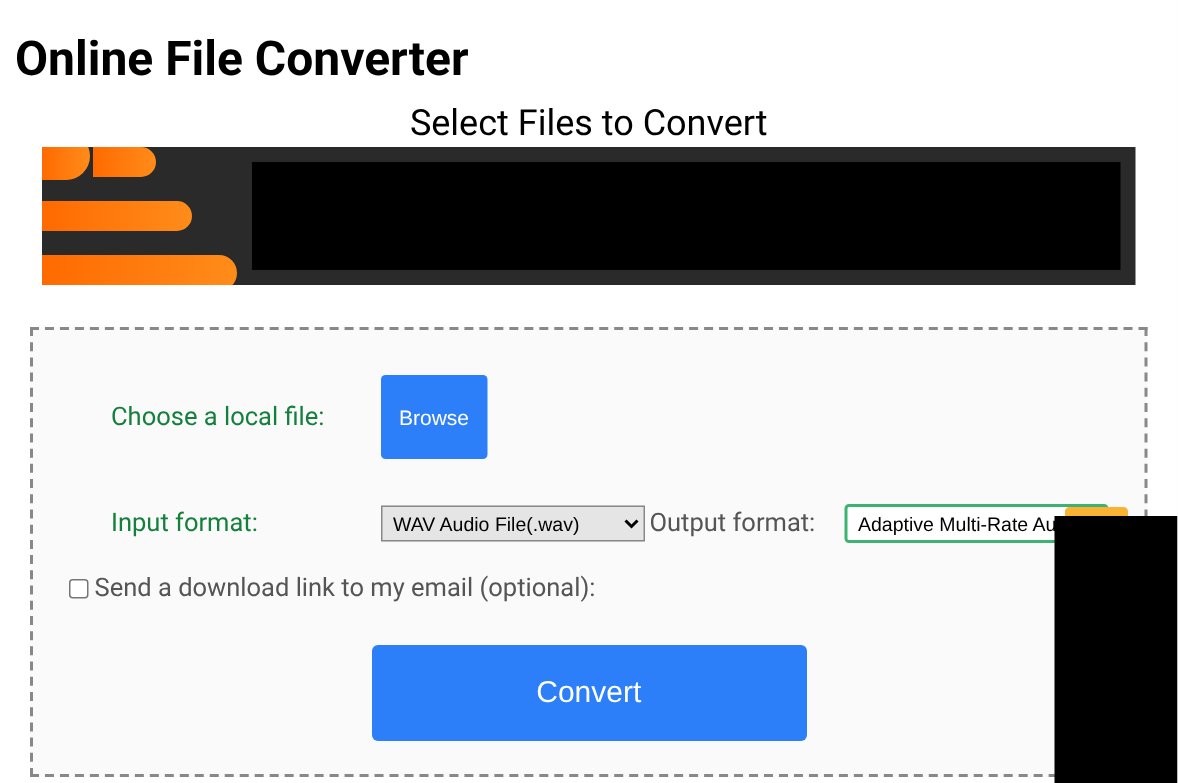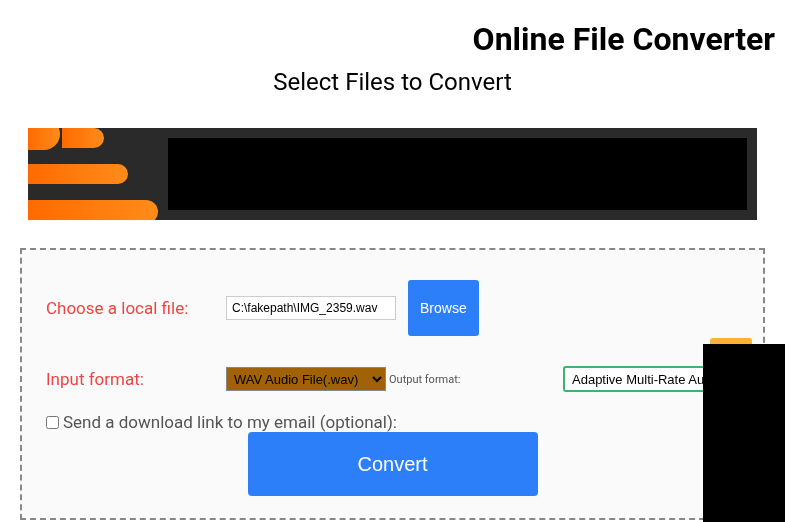--- a/index.html
+++ b/index.html
@@ -13,33 +13,33 @@
       width: 785px;
       height: 522px;
       position: relative;
       overflow: hidden;
     }
     .container {
       width: 100%;
       padding: 0 10px;
     }
     .page-title {
-      text-align: right;
+      text-align: left;
       font-size: 32px;
       font-weight: 700;
       color: #000;
       margin-top: 20px;
     }
     .page-subtitle {
       text-align: center;
       font-size: 24px;
       font-weight: 400;
       color: #000;
       margin-top: 10px;
-      margin-bottom: 32px;
+      margin-bottom: 2px;
     }
     .banner {
       margin: 0 18px 28px 18px;
       height: 92px;
       background: #2a2a2a;
       position: relative;
       overflow: hidden;
     }
     .banner-shapes {
       position: absolute;
@@ -98,24 +98,25 @@
     .form-row {
       display: flex;
       align-items: center;
       margin-bottom: 30px;
     }
     .form-row.last {
       margin-bottom: 20px;
       justify-content: flex-end;
     }
     .label {
-      color: #ef4444;
+      color: #15803d;
       font-size: 17px;
       width: 180px;
       flex-shrink: 0;
+      margin-left: 28px;
     }
     .file-input-display {
       font-family: Arial, sans-serif;
       font-size: 12px;
       padding: 3px 5px;
       border: 1px solid #ccc;
       background: #fff;
       width: 170px;
       height: 24px;
       margin-right: 12px;
@@ -127,43 +128,44 @@
       padding: 20px 12px;
       font-size: 14px;
       border-radius: 3px;
       cursor: pointer;
     }
     .select-input {
       font-family: Arial, sans-serif;
       font-size: 13px;
       padding: 2px 3px;
       border: 1px solid #888;
-      background: #a16207;
+      background: #e5e5e5;
       height: 24px;
-      width: 160px;
+      width: 176px;
     }
     .select-output {
       font-family: Arial, sans-serif;
       font-size: 13px;
       padding: 2px 3px;
       border: 2px solid #3cb371;
       background: #fff;
       height: 26px;
       width: 176px;
       border-radius: 3px;
     }
     .output-label {
       color: #555;
-      font-size: 11px;
+      font-size: 17px;
       margin-left: 3px;
       margin-right: auto;
     }
     .checkbox-row {
       display: flex;
       align-items: center;
+      margin-bottom: 28px;
     }
     .checkbox-row input[type="checkbox"] {
       margin-right: 4px;
       width: 13px;
       height: 13px;
     }
     .checkbox-label {
       color: #555;
       font-size: 17px;
     }
@@ -210,21 +212,20 @@
       <div class="shape shape2"></div>
       <div class="shape shape3"></div>
       <div class="shape shape4"></div>
     </div>
     <div class="banner-inner"></div>
   </div>
 
   <div class="form-box">
     <div class="form-row">
       <span class="label">Choose a local file:</span>
-      <input type="text" class="file-input-display" readonly="" value="C:\fakepath\IMG_2359.wav" style="">
       <button class="browse-btn">Browse</button>
     </div>
 
     <div class="form-row last">
       <span class="label">Input format:</span>
       <select class="select-input">
         <option>WAV Audio File(.wav)</option>
       </select>
       <span class="output-label">Output format:</span>
       <select class="select-output">

